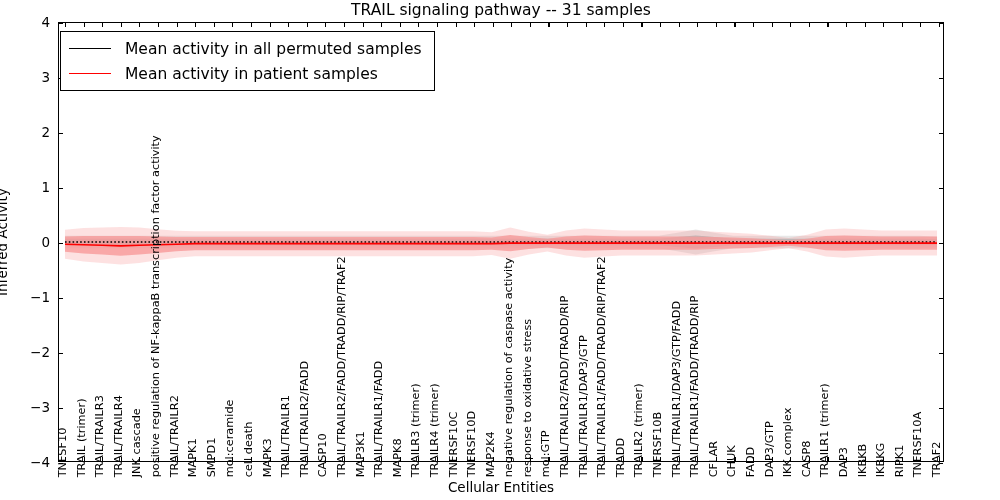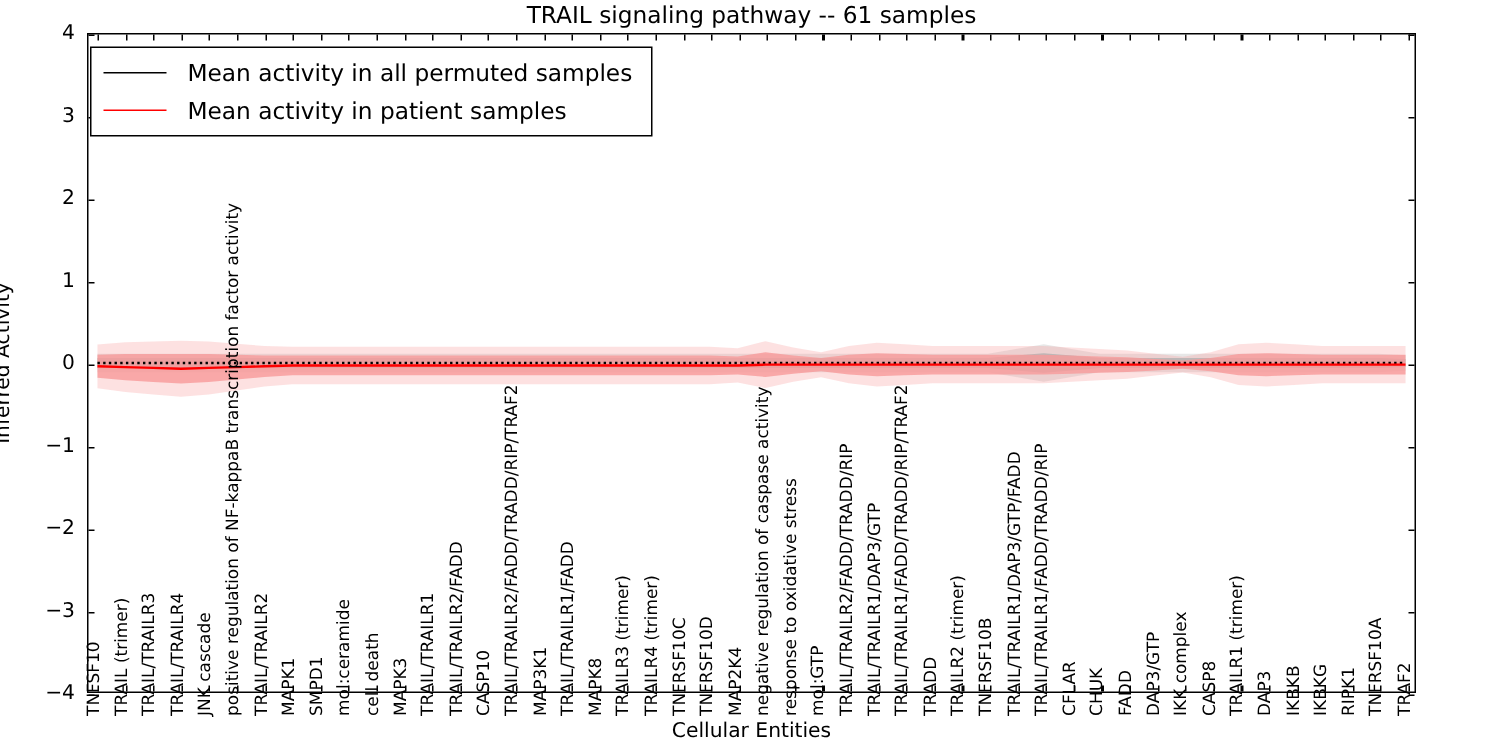--- a/index.html
+++ b/index.html
@@ -78,21 +78,21 @@
   .legend-text{ font-size:15.5px; color:#000; white-space:nowrap; }
 
   
   svg.series { position:absolute; left:0; top:0; width:100%; height:100%; display:block; }
 </style>
 </head>
 <body>
 
 <div id="figure">
 
-  <div id="chart-title">TRAIL signaling pathway -- 61 samples</div>
+  <div id="chart-title">TRAIL signaling pathway -- 31 samples</div>
 
   <div id="ylabel">Inferred Activity</div>
 
   <div id="plot-area">
     <div id="plot-inner">
       <svg class="series" id="series-svg" viewBox="0 0 886 440" preserveAspectRatio="none">
           <path d="M6.00,213.73 L24.60,213.73 L43.19,213.73 L61.79,213.73 L80.38,213.73 L98.98,213.73 L117.57,213.73 L136.17,213.73 L154.77,213.73 L173.36,213.73 L191.96,213.73 L210.55,213.73 L229.15,213.73 L247.74,213.73 L266.34,213.73 L284.94,213.73 L303.53,213.73 L322.13,213.73 L340.72,213.73 L359.32,213.73 L377.91,213.73 L396.51,213.73 L415.11,213.73 L433.70,213.73 L452.30,213.73 L470.89,213.73 L489.49,213.73 L508.09,213.73 L526.68,213.73 L545.28,213.73 L563.87,213.73 L582.47,213.73 L601.06,213.73 L619.66,210.59 L638.26,207.46 L656.85,210.59 L675.45,213.73 L694.04,213.73 L712.64,213.73 L731.23,213.73 L749.83,213.73 L768.43,213.73 L787.02,213.73 L805.62,213.73 L824.21,213.73 L842.81,213.73 L861.40,213.73 L880.00,214.77 L880.00,225.22 L861.40,226.27 L842.81,226.27 L824.21,226.27 L805.62,226.27 L787.02,226.27 L768.43,226.27 L749.83,226.27 L731.23,226.27 L712.64,226.27 L694.04,226.27 L675.45,226.27 L656.85,229.41 L638.26,232.54 L619.66,229.41 L601.06,226.27 L582.47,226.27 L563.87,226.27 L545.28,226.27 L526.68,226.27 L508.09,226.27 L489.49,226.27 L470.89,226.27 L452.30,226.27 L433.70,226.27 L415.11,226.27 L396.51,226.27 L377.91,226.27 L359.32,226.27 L340.72,226.27 L322.13,226.27 L303.53,226.27 L284.94,226.27 L266.34,226.27 L247.74,226.27 L229.15,226.27 L210.55,226.27 L191.96,226.27 L173.36,226.27 L154.77,226.27 L136.17,226.27 L117.57,226.27 L98.98,226.27 L80.38,226.27 L61.79,226.27 L43.19,226.27 L24.60,226.27 L6.00,226.27 Z" fill="#b0b0b0" fill-opacity="0.30" stroke="none"></path>
           <path d="M6.00,207.57 L24.60,206.03 L43.19,205.53 L61.79,205.04 L80.38,205.53 L98.98,207.08 L117.57,208.62 L136.17,209.11 L154.77,209.11 L173.36,209.11 L191.96,209.11 L210.55,209.11 L229.15,209.11 L247.74,209.11 L266.34,209.11 L284.94,209.11 L303.53,209.11 L322.13,209.11 L340.72,209.11 L359.32,209.11 L377.91,209.11 L396.51,209.11 L415.11,209.11 L433.70,210.16 L452.30,205.42 L470.89,209.60 L489.49,212.74 L508.09,208.56 L526.68,206.47 L545.28,207.52 L563.87,208.56 L582.47,208.56 L601.06,208.56 L619.66,208.56 L638.26,208.56 L656.85,209.60 L675.45,210.65 L694.04,211.70 L712.64,213.78 L731.23,215.88 L749.83,212.74 L768.43,207.52 L787.02,206.47 L805.62,207.52 L824.21,208.56 L842.81,208.56 L861.40,208.56 L880.00,208.56 L880.00,233.64 L861.40,233.64 L842.81,233.64 L824.21,233.64 L805.62,234.69 L787.02,235.73 L768.43,234.69 L749.83,229.46 L731.23,226.33 L712.64,228.41 L694.04,230.50 L675.45,231.55 L656.85,232.59 L638.26,233.64 L619.66,233.64 L601.06,233.64 L582.47,233.64 L563.87,233.64 L545.28,234.69 L526.68,235.73 L508.09,233.64 L489.49,229.46 L470.89,232.59 L452.30,236.77 L433.70,233.14 L415.11,234.19 L396.51,234.19 L377.91,234.19 L359.32,234.19 L340.72,234.19 L322.13,234.19 L303.53,234.19 L284.94,234.19 L266.34,234.19 L247.74,234.19 L229.15,234.19 L210.55,234.19 L191.96,234.19 L173.36,234.19 L154.77,234.19 L136.17,234.19 L117.57,235.78 L98.98,238.43 L80.38,241.06 L61.79,242.66 L43.19,241.06 L24.60,239.47 L6.00,236.83 Z" fill="#f79a9a" fill-opacity="0.30" stroke="none"></path>
           <path d="M6.00,216.70 L24.60,216.70 L43.19,216.70 L61.79,216.70 L80.38,216.70 L98.98,216.70 L117.57,216.70 L136.17,216.70 L154.77,216.70 L173.36,216.70 L191.96,216.70 L210.55,216.70 L229.15,216.70 L247.74,216.70 L266.34,216.70 L284.94,216.70 L303.53,216.70 L322.13,216.70 L340.72,216.70 L359.32,216.70 L377.91,216.70 L396.51,216.70 L415.11,216.70 L433.70,216.70 L452.30,216.70 L470.89,216.70 L489.49,216.70 L508.09,216.70 L526.68,216.70 L545.28,216.70 L563.87,216.70 L582.47,216.70 L601.06,216.70 L619.66,215.05 L638.26,213.40 L656.85,215.05 L675.45,216.70 L694.04,216.70 L712.64,216.70 L731.23,216.70 L749.83,216.70 L768.43,216.70 L787.02,216.70 L805.62,216.70 L824.21,216.70 L842.81,216.70 L861.40,216.70 L880.00,217.25 L880.00,222.75 L861.40,223.30 L842.81,223.30 L824.21,223.30 L805.62,223.30 L787.02,223.30 L768.43,223.30 L749.83,223.30 L731.23,223.30 L712.64,223.30 L694.04,223.30 L675.45,223.30 L656.85,224.95 L638.26,226.60 L619.66,224.95 L601.06,223.30 L582.47,223.30 L563.87,223.30 L545.28,223.30 L526.68,223.30 L508.09,223.30 L489.49,223.30 L470.89,223.30 L452.30,223.30 L433.70,223.30 L415.11,223.30 L396.51,223.30 L377.91,223.30 L359.32,223.30 L340.72,223.30 L322.13,223.30 L303.53,223.30 L284.94,223.30 L266.34,223.30 L247.74,223.30 L229.15,223.30 L210.55,223.30 L191.96,223.30 L173.36,223.30 L154.77,223.30 L136.17,223.30 L117.57,223.30 L98.98,223.30 L80.38,223.30 L61.79,223.30 L43.19,223.30 L24.60,223.30 L6.00,223.30 Z" fill="#b0b0b0" fill-opacity="0.80" stroke="none"></path>
           <path d="M6.00,214.50 L24.60,213.95 L43.19,213.95 L61.79,213.95 L80.38,213.95 L98.98,214.50 L117.57,215.05 L136.17,215.05 L154.77,215.05 L173.36,215.05 L191.96,215.05 L210.55,215.05 L229.15,215.05 L247.74,215.05 L266.34,215.05 L284.94,215.05 L303.53,215.05 L322.13,215.05 L340.72,215.05 L359.32,215.05 L377.91,215.05 L396.51,215.05 L415.11,215.05 L433.70,215.60 L452.30,212.85 L470.89,215.05 L489.49,216.70 L508.09,214.50 L526.68,213.40 L545.28,213.95 L563.87,214.50 L582.47,214.50 L601.06,214.50 L619.66,214.50 L638.26,214.50 L656.85,215.05 L675.45,215.60 L694.04,216.15 L712.64,217.25 L731.23,218.35 L749.83,216.70 L768.43,213.95 L787.02,213.40 L805.62,213.95 L824.21,214.50 L842.81,214.50 L861.40,214.50 L880.00,214.50 L880.00,227.70 L861.40,227.70 L842.81,227.70 L824.21,227.70 L805.62,228.25 L787.02,228.80 L768.43,228.25 L749.83,225.50 L731.23,223.85 L712.64,224.95 L694.04,226.05 L675.45,226.60 L656.85,227.15 L638.26,227.70 L619.66,227.70 L601.06,227.70 L582.47,227.70 L563.87,227.70 L545.28,228.25 L526.68,228.80 L508.09,227.70 L489.49,225.50 L470.89,227.15 L452.30,229.35 L433.70,227.70 L415.11,228.25 L396.51,228.25 L377.91,228.25 L359.32,228.25 L340.72,228.25 L322.13,228.25 L303.53,228.25 L284.94,228.25 L266.34,228.25 L247.74,228.25 L229.15,228.25 L210.55,228.25 L191.96,228.25 L173.36,228.25 L154.77,228.25 L136.17,228.25 L117.57,229.35 L98.98,231.00 L80.38,232.65 L61.79,233.75 L43.19,232.65 L24.60,231.55 L6.00,229.90 Z" fill="#f79a9a" fill-opacity="0.80" stroke="none"></path>

